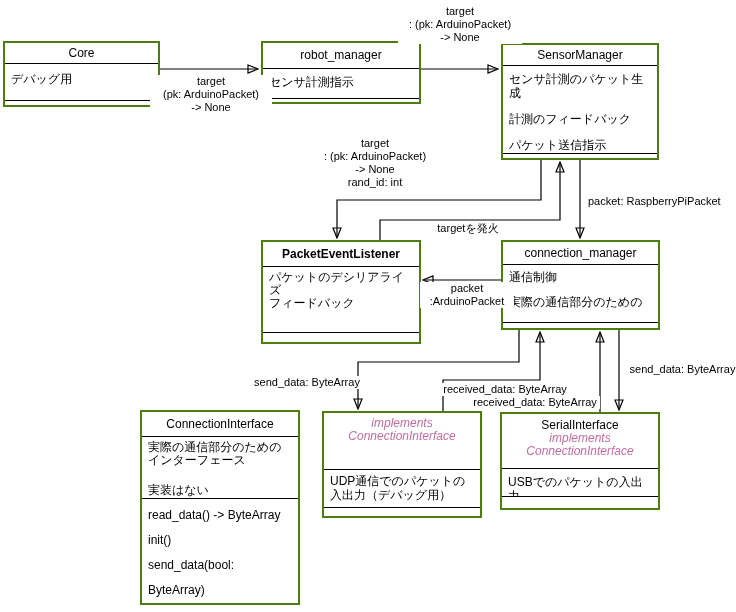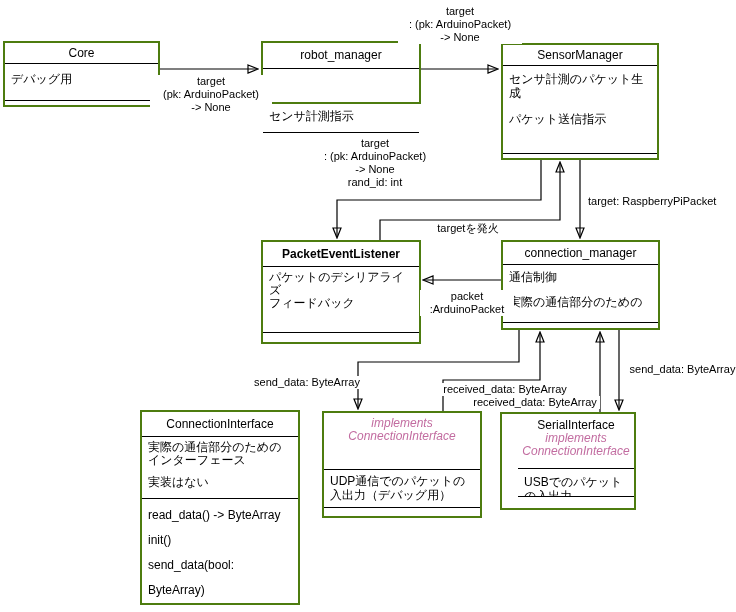--- a/index.html
+++ b/index.html
@@ -60,30 +60,31 @@
   <div class="node" style="left:3px;top:41px;width:157px;height:66px;">
     <div class="ttl" style="height:20px;line-height:20px;">Core</div>
     <div class="cmp" style="height:37px;">
       <div class="bl" style="padding-top:8px;">デバッグ用</div>
     </div>
     <div class="ftr"></div>
   </div>
 
   <div class="node" style="left:261px;top:41px;width:160px;height:63px;">
     <div class="ttl" style="height:25px;line-height:25px;">robot_manager</div>
-    <div class="cmp" style="height:30px;margin-top:34px;">
+    <div class="cmp" style="height:30px;">
       <div class="bl" style="padding-top:6px;">センサ計測指示</div>
     </div>
     <div class="ftr"></div>
   </div>
 
   <div class="node" style="left:501px;top:43px;width:158px;height:117px;">
     <div class="ttl" style="height:20px;line-height:20px;">SensorManager</div>
     <div class="cmp" style="height:88px;font-family:Liberation Mono, monospace;">
       <div class="bl" style="padding-top:7px;">センサ計測のパケット生成</div>
+      <div class="bl" style="margin-top:12px;">計測のフィードバック</div>
       <div class="bl" style="margin-top:12px;">パケット送信指示</div>
     </div>
     <div class="ftr"></div>
   </div>
 
   <div class="node" style="left:261px;top:240px;width:160px;height:104px;">
     <div class="ttl" style="height:24px;line-height:24px;font-weight:bold;">PacketEventListener</div>
     <div class="cmp" style="height:66px;">
       <div class="tight" style="padding-top:4px;">パケットのデシリアライズ</div>
       <div class="tight">フィードバック</div>
@@ -98,21 +99,21 @@
       <div class="bl" style="margin-top:11px;">実際の通信部分のための</div>
     </div>
     <div class="ftr"></div>
   </div>
 
   <div class="node" style="left:140px;top:410px;width:160px;height:195px;">
     <div class="ttl" style="height:24px;line-height:24px;">ConnectionInterface</div>
     <div class="cmp" style="height:62px;">
       <div class="tight" style="padding-top:4px;">実際の通信部分のための</div>
       <div class="tight">インターフェース</div>
-      <div class="tight" style="margin-top:9px;">実装はない</div>
+      <div class="tight" style="margin-top:17px;">実装はない</div>
     </div>
     <div class="cmp" style="height:105px;padding-top:4px;">
       <div style="line-height:25px;">read_data() -&gt; ByteArray</div>
       <div style="line-height:25px;">init()</div>
       <div style="line-height:25px;">send_data(bool: ByteArray)</div>
       <div style="line-height:25px;">is_waiting() -&gt; bool</div>
     </div>
   </div>
 
   <div class="node" style="left:322px;top:411px;width:160px;height:107px;">
@@ -120,21 +121,21 @@
       <div class="stereo">implements</div>
       <div class="stereo">ConnectionInterface</div>
     </div>
     <div class="cmp" style="height:38px;">
       <div class="bl" style="padding-top:4px;">UDP通信でのパケットの</div>
       <div class="bl">入出力（デバッグ用）</div>
     </div>
     <div class="ftr"></div>
   </div>
 
-  <div class="node" style="left:500px;top:412px;width:136px;height:98px;padding-left:16px;">
+  <div class="node" style="left:500px;top:412px;width:160px;height:98px;">
     <div class="ttl-multi" style="height:55px;">
       <div class="tname">SerialInterface</div>
       <div class="stereo">implements</div>
       <div class="stereo">ConnectionInterface</div>
     </div>
     <div class="cmp" style="height:28px;">
       <div class="bl" style="padding-top:6px;">USBでのパケットの入出力</div>
     </div>
     <div class="ftr"></div>
   </div>
@@ -153,23 +154,23 @@
 
   <div class="elabel" style="left:310px;top:137px;width:130px;">
     <span>target</span>
     <span>: (pk: ArduinoPacket)</span>
     <span>-&gt; None</span>
     <span>rand_id: int</span>
   </div>
 
   <div class="elabel" style="left:430px;top:222px;width:76px;">targetを発火</div>
 
-  <div class="elabel" style="left:588px;top:195px;width:128px;">target: RaspberryPiPacket</div>
+  <div class="elabel" style="left:588px;top:195px;width:128px;">packet: RaspberryPiPacket</div>
 
-  <div class="elabel" style="left:420px;top:282px;width:94px;margin-top:8px;">
+  <div class="elabel" style="left:420px;top:282px;width:94px;">
     <span>packet</span>
     <span>:ArduinoPacket</span>
   </div>
 
   <div class="elabel" style="left:247px;top:376px;width:120px;">send_data: ByteArray</div>
 
   <div class="elabel" style="left:440px;top:383px;width:130px;">received_data: ByteArray</div>
 
   <div class="elabel" style="left:470px;top:396px;width:130px;">received_data: ByteArray</div>
 

